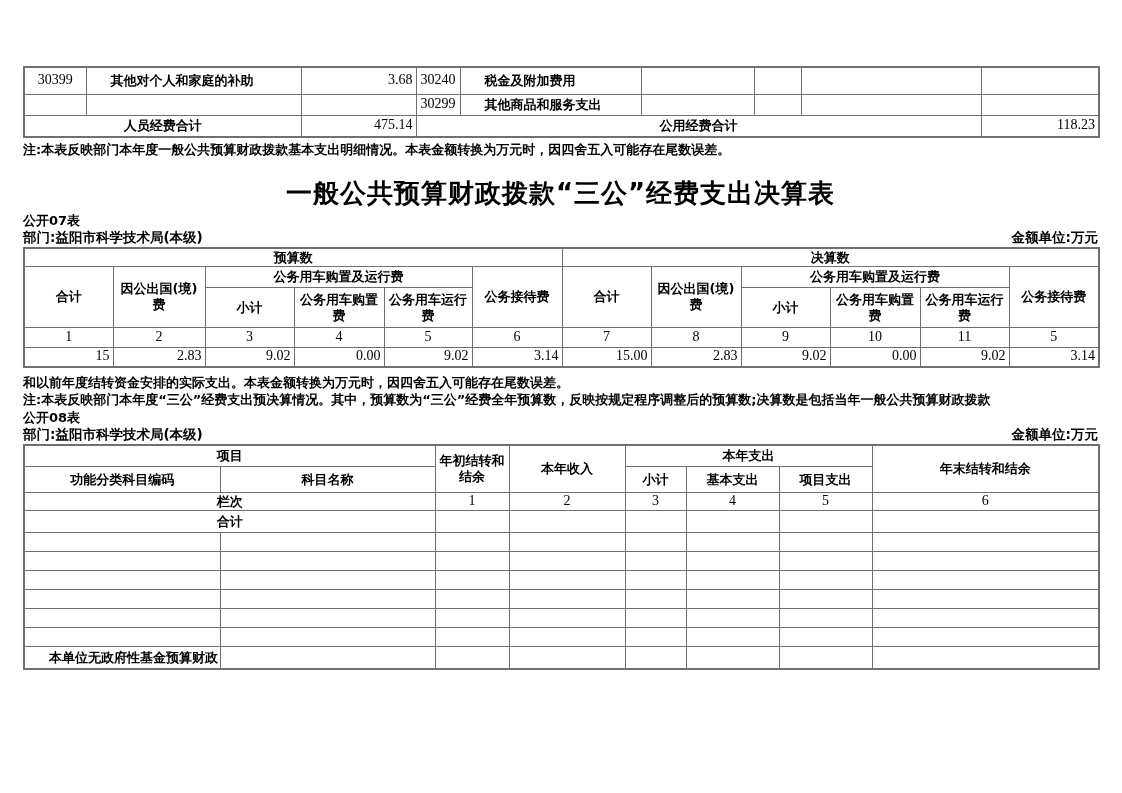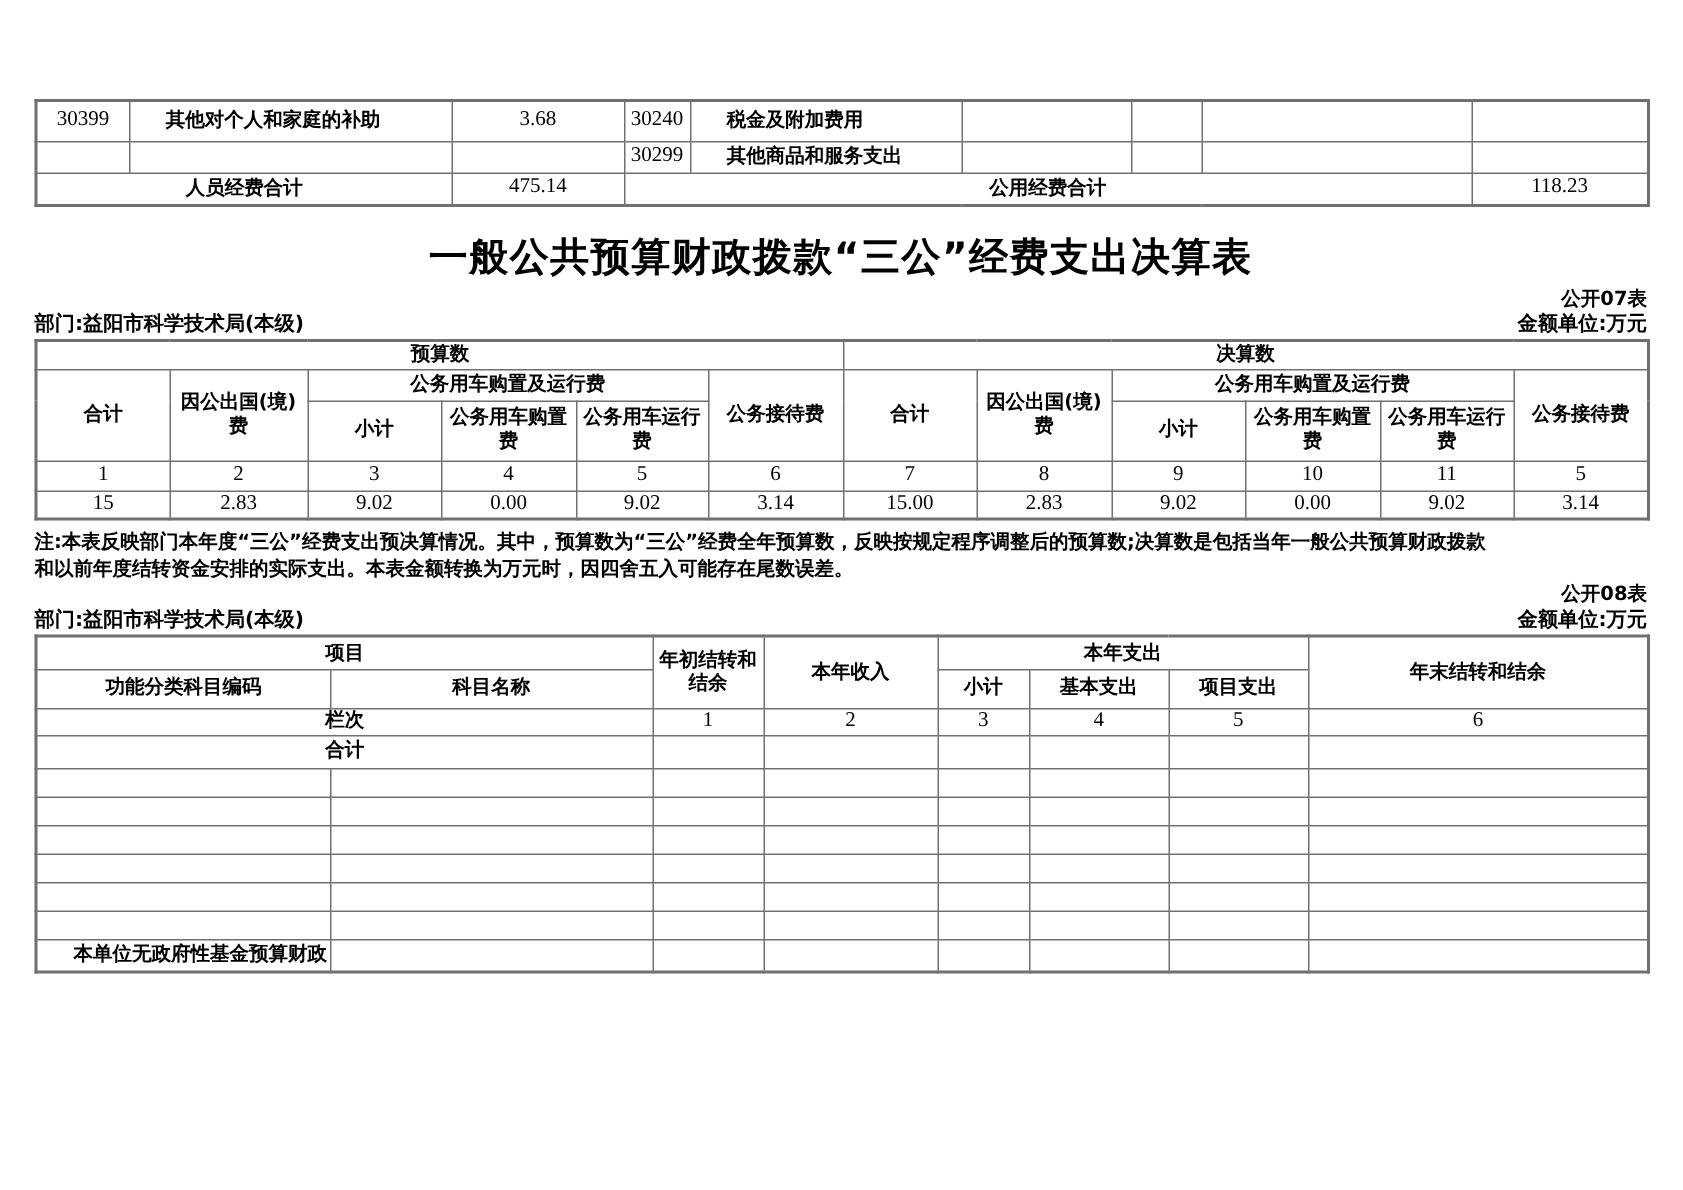--- a/index.html
+++ b/index.html
@@ -6,27 +6,27 @@
   body{
     width:1122px;height:793px;overflow:hidden;background:#ffffff;color:#000;
     font-family:"DejaVu Sans","Liberation Sans",sans-serif;
   }
   .sheet{padding:66px 24px 0 23px;}
   table{border-collapse:collapse;table-layout:fixed;width:1075px;background:#fff;border-radius:31px;}
   table{border:2px solid #707070;}
   td{border:1px solid #707070;padding:0 3px;overflow:hidden;vertical-align:middle;
      font-size:13px;font-weight:bold;line-height:1.2;}
   .num{font-family:"Liberation Serif","DejaVu Serif",serif;font-size:14px;font-weight:normal;}
-  .right{text-align:center;}
+  .right{text-align:right;}
   .center{text-align:center;}
   .left{text-align:left;padding-left:24px;}
   .nowrap{white-space:nowrap;}
   .note{font-size:13px;font-weight:bold;margin-top:3px;line-height:1.35;}
   .main-title{text-align:center;font-size:26px;font-weight:bold;letter-spacing:1px;margin-top:15px;line-height:38px;}
-  .code-line{text-align:right;font-size:13px;font-weight:bold;line-height:16px;margin-top:1px;}
+  .code-line{text-align:left;font-size:13px;font-weight:bold;line-height:16px;margin-top:1px;}
   .meta-line{display:flex;justify-content:space-between;align-items:flex-end;
              font-size:13.5px;font-weight:bold;line-height:16px;margin-bottom:2px;}
 </style>
 </head>
 <body>
 
 <div class="sheet">
 
   <table>
     <colgroup>
@@ -65,20 +65,21 @@
     </tr>
     <tr style="height:22px">
       <td colspan="2" class="center">人员经费合计</td>
       <td class="num right">475.14</td>
       <td colspan="5" class="center">公用经费合计</td>
       <td class="num right">118.23</td>
     </tr>
   </tbody>
     </table>
 
+  <div class="note nowrap">注:本表反映部门本年度一般公共预算财政拨款基本支出明细情况。本表金额转换为万元时，因四舍五入可能存在尾数误差。</div>
 
   <div class="main-title">一般公共预算财政拨款“三公”经费支出决算表</div>
   <div class="code-line">公开07表</div>
   <div class="meta-line">
     <span>部门:益阳市科学技术局(本级)</span>
     <span>金额单位:万元</span>
   </div>
 
   <table>
     <colgroup>
@@ -143,22 +144,22 @@
       <td class="num right">2.83</td>
       <td class="num right">9.02</td>
       <td class="num right">0.00</td>
       <td class="num right">9.02</td>
       <td class="num right">3.14</td>
     </tr>
   </tbody>
     </table>
 
   <div class="note" style="margin-top:6px">
+    <div>和以前年度结转资金安排的实际支出。本表金额转换为万元时，因四舍五入可能存在尾数误差。</div>
     <div>注:本表反映部门本年度“三公”经费支出预决算情况。其中，预算数为“三公”经费全年预算数，反映按规定程序调整后的预算数;决算数是包括当年一般公共预算财政拨款</div>
-    <div>和以前年度结转资金安排的实际支出。本表金额转换为万元时，因四舍五入可能存在尾数误差。</div>
   </div>
 
   <div class="code-line">公开08表</div>
   <div class="meta-line">
     <span>部门:益阳市科学技术局(本级)</span>
     <span>金额单位:万元</span>
   </div>
 
   <table>
     <colgroup>

